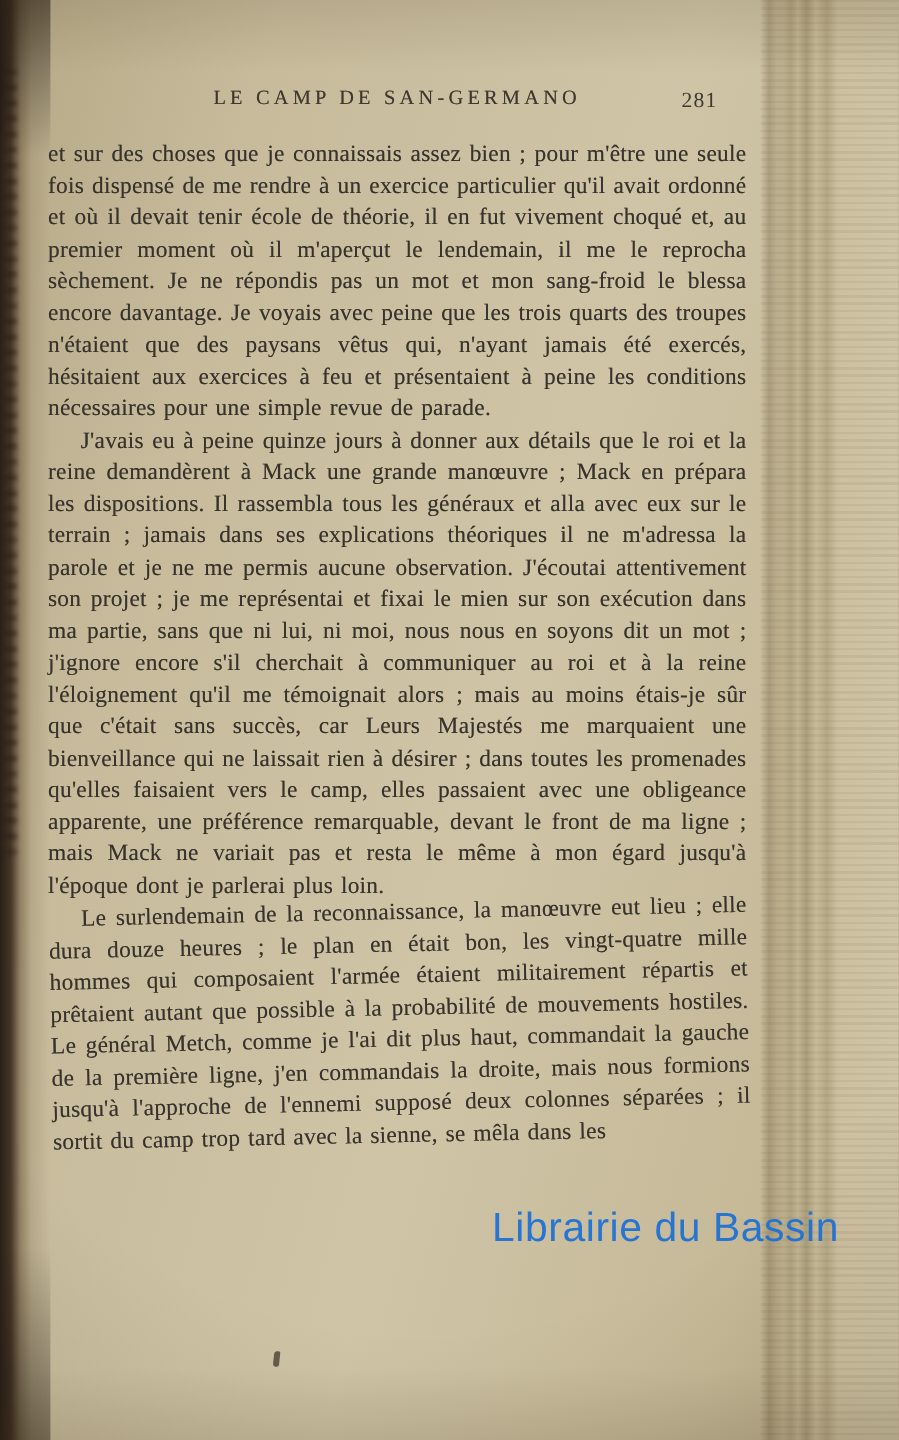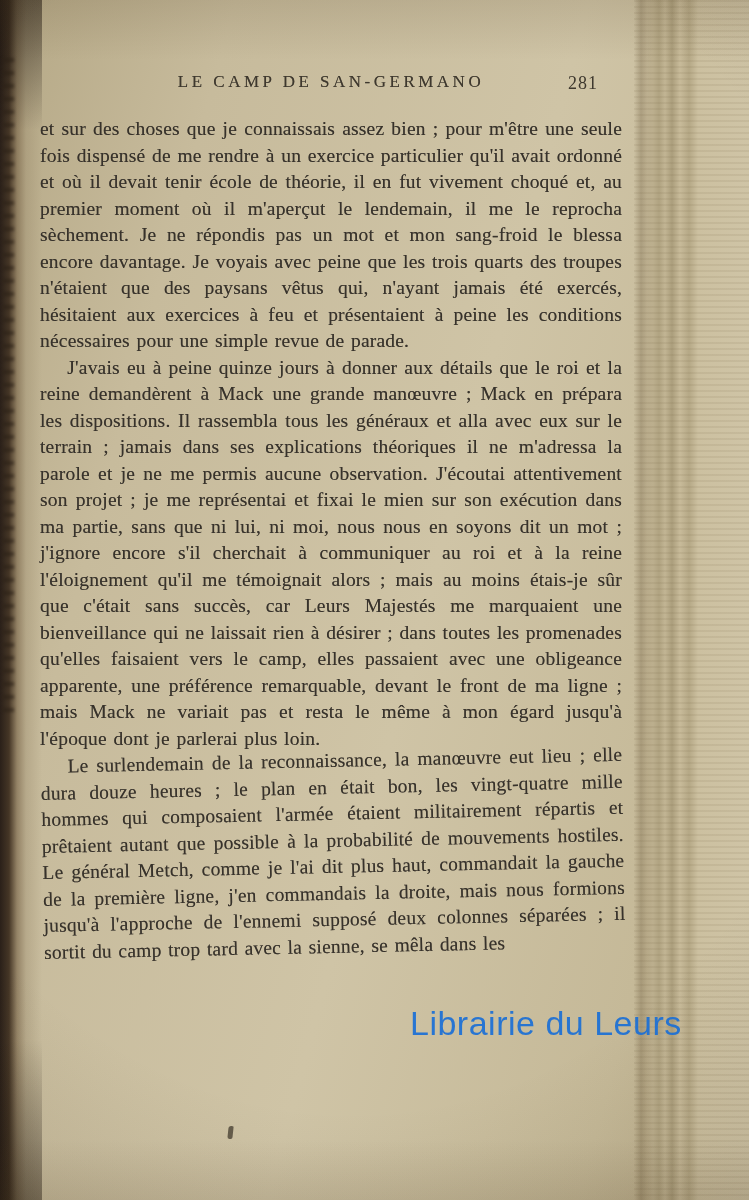--- a/index.html
+++ b/index.html
@@ -100,18 +100,18 @@
       <span class="title">LE CAMP DE SAN-GERMANO</span>
       <span class="pagenum">281</span>
     </div>
     <div class="body">
       <p>et sur des choses que je connaissais assez bien ; pour m'être une seule fois dispensé de me rendre à un exercice particulier qu'il avait ordonné et où il devait tenir école de théorie, il en fut vivement choqué et, au premier moment où il m'aperçut le lendemain, il me le reprocha sèchement. Je ne répondis pas un mot et mon sang-froid le blessa encore davantage. Je voyais avec peine que les trois quarts des troupes n'étaient que des paysans vêtus qui, n'ayant jamais été exercés, hésitaient aux exercices à feu et présentaient à peine les conditions nécessaires pour une simple revue de parade.</p>
       <p class="indent">J'avais eu à peine quinze jours à donner aux détails que le roi et la reine demandèrent à Mack une grande manœuvre ; Mack en prépara les dispositions. Il rassembla tous les généraux et alla avec eux sur le terrain ; jamais dans ses explications théoriques il ne m'adressa la parole et je ne me permis aucune observation. J'écoutai attentivement son projet ; je me représentai et fixai le mien sur son exécution dans ma partie, sans que ni lui, ni moi, nous nous en soyons dit un mot ; j'ignore encore s'il cherchait à communiquer au roi et à la reine l'éloignement qu'il me témoignait alors ; mais au moins étais-je sûr que c'était sans succès, car Leurs Majestés me marquaient une bienveillance qui ne laissait rien à désirer ; dans toutes les promenades qu'elles faisaient vers le camp, elles passaient avec une obligeance apparente, une préférence remarquable, devant le front de ma ligne ; mais Mack ne variait pas et resta le même à mon égard jusqu'à l'époque dont je parlerai plus loin.</p>
       <p class="indent tilt">Le surlendemain de la reconnaissance, la manœuvre eut lieu ; elle dura douze heures ; le plan en était bon, les vingt-quatre mille hommes qui composaient l'armée étaient militairement répartis et prêtaient autant que possible à la probabilité de mouvements hostiles. Le général Metch, comme je l'ai dit plus haut, commandait la gauche de la première ligne, j'en commandais la droite, mais nous formions jusqu'à l'approche de l'ennemi supposé deux colonnes séparées ; il sortit du camp trop tard avec la sienne, se mêla dans les</p>
     </div>
   </div>
 
-  <div class="watermark">Librairie du Leurs</div>
+  <div class="watermark">Librairie du Bassin</div>
 
   <div class="speck"></div>
 
   <div class="vignette"></div>
 </div>
 
 </body></html>

